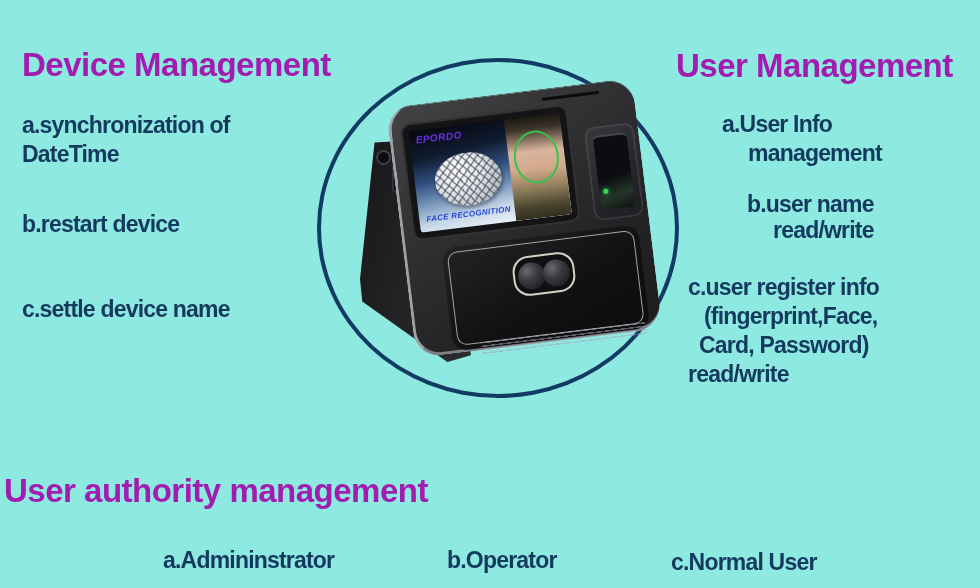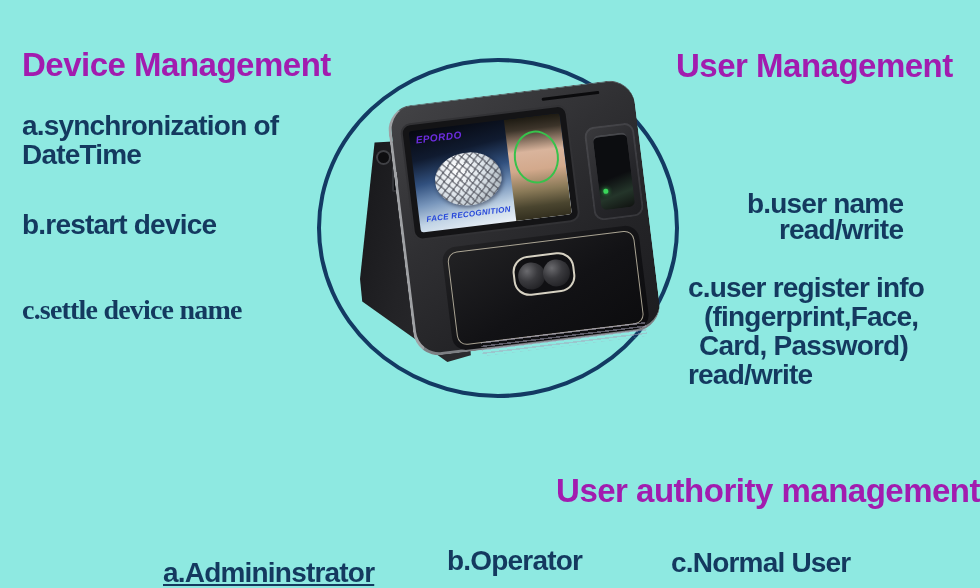--- a/index.html
+++ b/index.html
@@ -8,21 +8,21 @@
     background:#8EE9E1;
     font-family:"Liberation Sans",sans-serif;
     -webkit-font-smoothing:antialiased;
   }
   .stage{position:absolute;inset:0;}
   .title{
     position:absolute;font-weight:700;font-size:33px;letter-spacing:-0.5px;color:#a21caf;
     white-space:nowrap;
   }
   .feature{
-    position:absolute;font-weight:700;font-size:28px;letter-spacing:-0.8px;color:#14395F;
+    position:absolute;font-weight:700;font-size:23px;letter-spacing:-0.8px;color:#14395F;
     line-height:29px;white-space:nowrap;
   }
   .feature .ln{white-space:nowrap;}
 
   
   .circle-frame{
     position:absolute;left:317px;top:58px;width:362px;height:340px;
     border:4px solid #133A63;border-radius:50%;box-sizing:border-box;
   }
 
@@ -121,34 +121,34 @@
   .lens + .lens{margin-left:-2px;}
   .grille{
     position:absolute;left:66px;bottom:-6px;width:166px;height:15px;border-radius:3px;
     background:repeating-linear-gradient(0deg,rgba(165,162,180,0) 0 2px,rgba(168,165,186,.5) 2px 3.5px);
   }
 
   
   #dm-title{left:22px;top:46px;}
   #dm-a{left:22px;top:111px;}
   #dm-b{left:22px;top:210px;}
-  #dm-c{left:22px;top:295px;font-family:Liberation Serif, serif;}
+  #dm-c{left:22px;top:295px;}
 
   #um-title{left:676px;top:47px;}
   #um-a{left:722px;top:110px;}
   #um-a .ln2{margin-left:26px;}
   #um-b{left:747px;top:191px;line-height:26px;text-align:right;}
   #um-c{left:688px;top:273px;}
   #um-c .l0{}
   #um-c .l1{margin-left:16px;}
   #um-c .l2{margin-left:11px;}
   #um-c .l3{margin-left:0;}
 
-  #ua-title{left:12px;right:0;text-align:right;top:472px;}
-  #ua-a{left:163px;top:558px;text-decoration:underline;}
+  #ua-title{left:4px;right:0;text-align:left;top:472px;}
+  #ua-a{left:163px;top:546px;}
   #ua-b{left:447px;top:546px;}
   #ua-c{left:671px;top:548px;}
 </style>
 </head>
 <body>
 
 <div class="stage">
 
   <div class="title" id="dm-title">Device Management</div>
   <div class="feature" id="dm-a">
@@ -156,20 +156,24 @@
     <div class="ln">DateTime</div>
   </div>
   <div class="feature" id="dm-b">
     <div class="ln">b.restart device</div>
   </div>
   <div class="feature" id="dm-c">
     <div class="ln">c.settle device name</div>
   </div>
 
   <div class="title" id="um-title">User Management</div>
+  <div class="feature" id="um-a">
+    <div class="ln">a.User Info</div>
+    <div class="ln ln2">management</div>
+  </div>
   <div class="feature" id="um-b">
     <div class="ln">b.user name</div>
     <div class="ln">read/write</div>
   </div>
   <div class="feature" id="um-c">
     <div class="ln l0">c.user register info</div>
     <div class="ln l1">(fingerprint,Face,</div>
     <div class="ln l2">Card, Password)</div>
     <div class="ln l3">read/write</div>
   </div>

